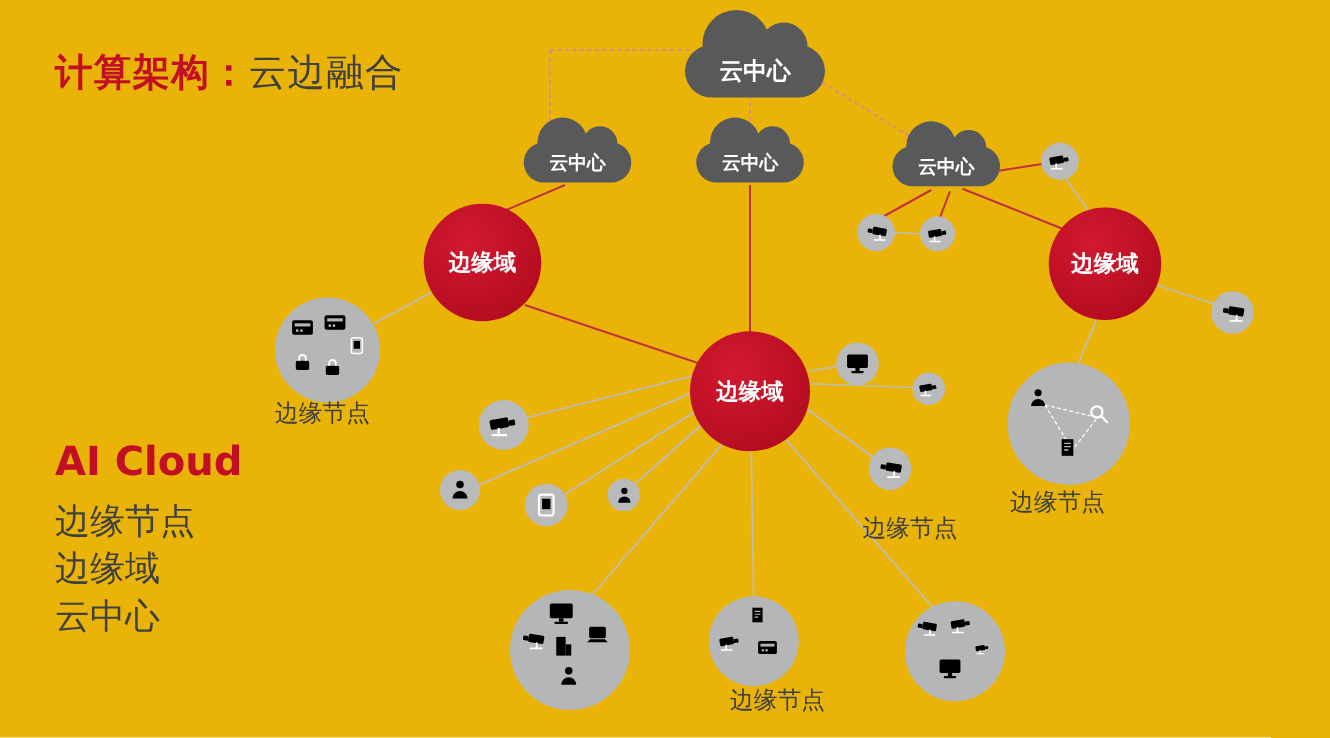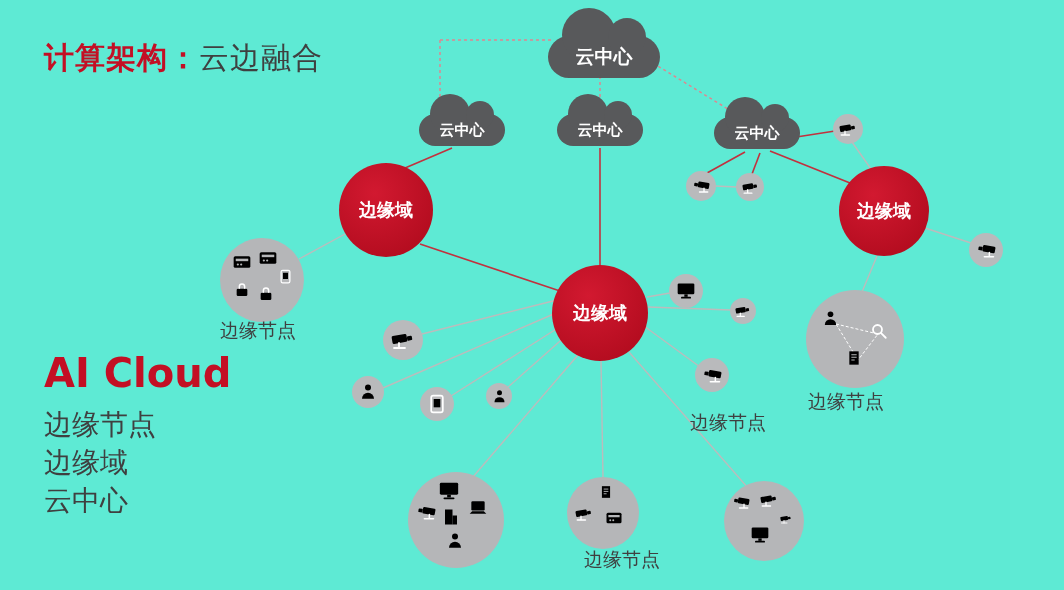--- a/index.html
+++ b/index.html
@@ -1,27 +1,27 @@
 <!DOCTYPE html>
 <html><head>
 <meta charset="utf-8">
 <style>
   html,body { margin:0; padding:0; background:#ffffff; }
   .stage {
-    position:relative; width:1064px; height:590px; background:#5eead4;
+    position:relative; width:1064px; height:590px; background:#eab308;
     overflow:hidden; font-family:"DejaVu Sans","Liberation Sans",sans-serif;
   }
   .wires { position:absolute; left:0; top:0; z-index:0; }
 
   .title { position:absolute; left:44px; top:38px; font-size:30px; letter-spacing:1px; z-index:3; }
   .t-red  { color:#c30f24; font-weight:bold; }
   .t-dark { color:#3f4040; }
 
   .legend { position:absolute; left:44px; top:350px; z-index:3; }
-  .brand  { color:#c30f24; font-size:40px; font-weight:bold; margin-bottom:10px; }
+  .brand  { color:#c30f24; font-size:32px; font-weight:bold; margin-bottom:10px; }
   .legend-item { color:#3f4040; font-size:28px; line-height:38px; }
 
   .cloud {
     position:absolute; background:#58595b; color:#fff; font-weight:bold;
     display:flex; align-items:center; justify-content:center; z-index:2;
   }
   .cloud::before, .cloud::after {
     content:""; position:absolute; background:#58595b; border-radius:50%;
   }
   .cloud-main { left:548px; top:36px; width:112px; height:42px; font-size:19px; border-radius:21px; }

